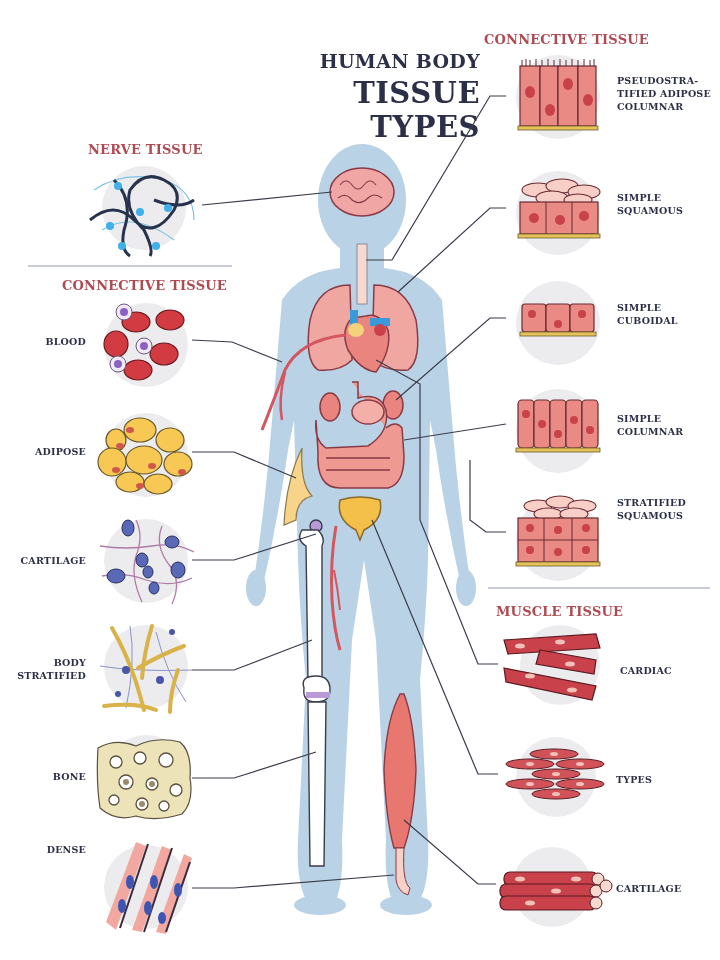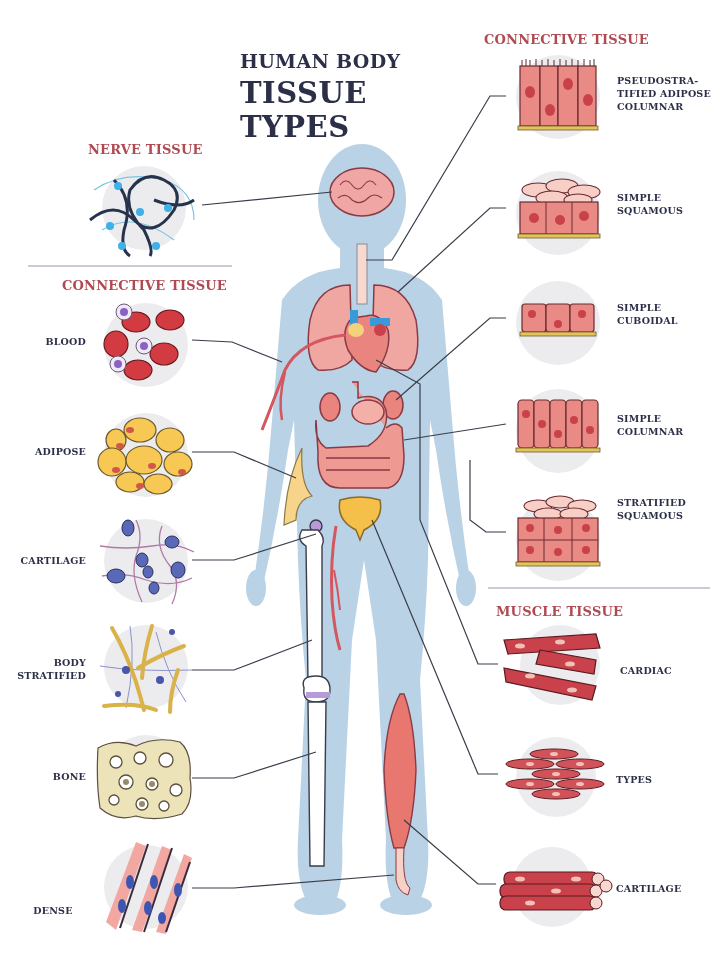--- a/index.html
+++ b/index.html
@@ -1,17 +1,17 @@
 <!DOCTYPE html>
 <html><head>
 <meta charset="utf-8">
 <style>
   html, body { margin:0; padding:0; background:#ffffff; }
   body { width:720px; height:960px; position:relative; overflow:hidden; font-family:"DejaVu Serif", serif; }
-  .title { position:absolute; left:240px; width:240px; text-align:left; color:#2c2f48; font-weight:bold; font-family:"DejaVu Serif", serif; }
+  .title { position:absolute; left:240px; width:240px; text-align:right; color:#2c2f48; font-weight:bold; font-family:"DejaVu Serif", serif; }
   .t1 { top:50px; font-size:19px; letter-spacing:0.3px; }
   .t2 { top:76px; font-size:29px; letter-spacing:0.5px; }
   .section { position:absolute; color:#b04a52; font-weight:bold; font-size:13px; font-family:"DejaVu Serif", serif; letter-spacing:0.2px; }
   .label { position:absolute; color:#2c2f48; font-weight:bold; font-size:9.5px; line-height:13px; font-family:"DejaVu Serif", serif; letter-spacing:0.2px; }
   .label.right { text-align:right; }
   .divider { position:absolute; height:2px; background:#c9ccd6; }
   svg { position:absolute; overflow:visible; }
   .bgcircle { fill:#ececef; }
 </style>
 </head>
@@ -28,21 +28,21 @@
 <div class="section" style="left:496px; top:604px;">MUSCLE TISSUE</div>
 
 <div class="label right" style="left:20px; top:335px; width:66px;">BLOOD</div>
 <div class="label right" style="left:10px; top:445px; width:76px;">ADIPOSE</div>
 <div class="label right" style="left:4px; top:554px; width:82px;">CARTILAGE</div>
 <div class="label right" style="left:4px; top:656px; width:82px;">
   <div>BODY</div>
   <div>STRATIFIED</div>
 </div>
 <div class="label right" style="left:20px; top:770px; width:66px;">BONE</div>
-<div class="label right" style="left:20px; top:904px; width:66px;text-align:center;">DENSE</div>
+<div class="label right" style="left:20px; top:843px; width:66px;">DENSE</div>
 
 <div class="label" style="left:617px; top:74px;">
   <div>PSEUDOSTRA-</div>
   <div>TIFIED ADIPOSE</div>
   <div>COLUMNAR</div>
 </div>
 <div class="label" style="left:617px; top:191px;">
   <div>SIMPLE</div>
   <div>SQUAMOUS</div>
 </div>

